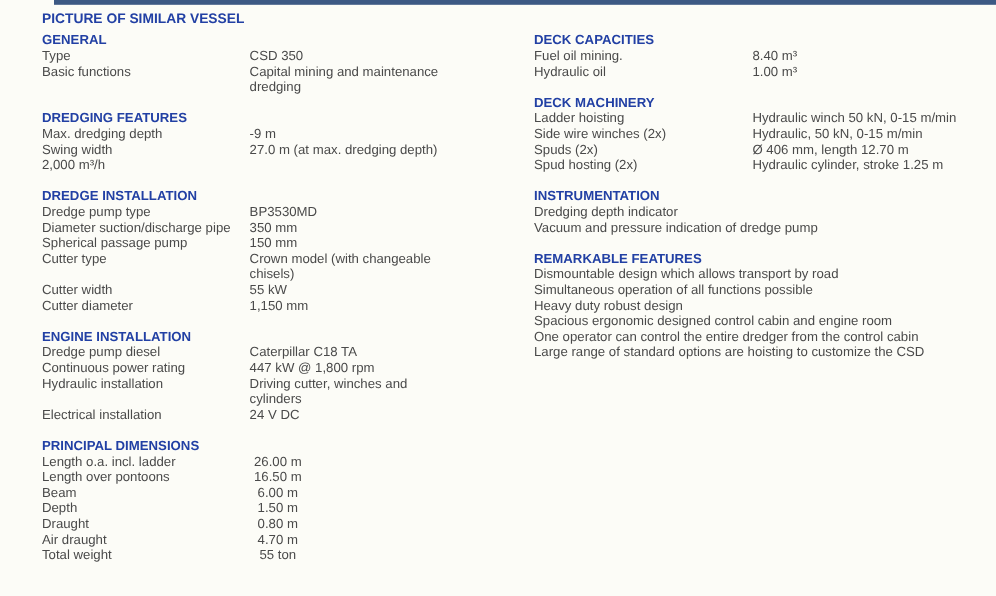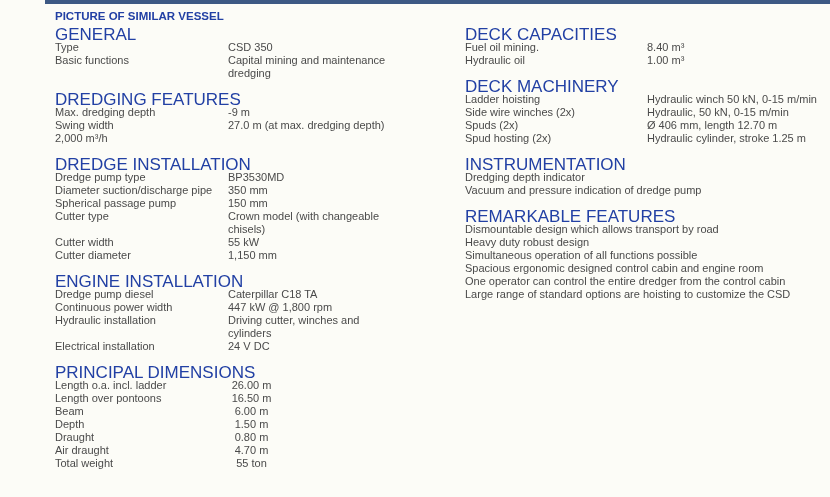--- a/index.html
+++ b/index.html
@@ -13,37 +13,37 @@
     overflow:hidden;
   }
   .top-bar {
     position:absolute;
     top:0; left:45px; right:0;
     height:4px;
     background:#3d5984;
   }
   .content {
     position:absolute;
-    top:10px; left:55px; right:0;
+    top:10px; left:35px; right:0;
   }
   .page-title {
     color:#2240a4;
     font-weight:bold;
     font-size:11.5px;
     line-height:13px;
     margin-bottom:5px;
   }
   .cols { display:flex; align-items:flex-start; }
   .col-left  { width:410px; flex-shrink:0; }
   .col-right { width:375px; flex-shrink:0; }
   .section { margin-bottom:13px; }
   .heading {
     color:#2240a4;
-    font-weight:normal;
-    font-size:17px;
+    font-weight:bold;
+    font-size:11px;
     line-height:13px;
   }
   .row { display:flex; line-height:13px; }
   .col-left  .lbl { width:173px; flex-shrink:0; }
   .col-right .lbl { width:182px; flex-shrink:0; }
   .col-left  .val { width:165px; }
   .col-right .val { width:193px; }
   .section.dims .val { width:47px; text-align:center; white-space:nowrap; }
   .line { line-height:13px; }
 </style>
@@ -114,21 +114,21 @@
         </div>
       </div>
 
       <div class="section">
         <div class="heading">ENGINE INSTALLATION</div>
         <div class="row">
           <span class="lbl">Dredge pump diesel</span>
           <span class="val">Caterpillar C18 TA</span>
         </div>
         <div class="row">
-          <span class="lbl">Continuous power width</span>
+          <span class="lbl">Continuous power rating</span>
           <span class="val">447 kW @ 1,800 rpm</span>
         </div>
         <div class="row">
           <span class="lbl">Hydraulic installation</span>
           <span class="val">Driving cutter, winches and cylinders</span>
         </div>
         <div class="row">
           <span class="lbl">Electrical installation</span>
           <span class="val">24 V DC</span>
         </div>
@@ -204,22 +204,22 @@
 
       <div class="section">
         <div class="heading">INSTRUMENTATION</div>
         <div class="line">Dredging depth indicator</div>
         <div class="line">Vacuum and pressure indication of dredge pump</div>
       </div>
 
       <div class="section">
         <div class="heading">REMARKABLE FEATURES</div>
         <div class="line">Dismountable design which allows transport by road</div>
+        <div class="line">Simultaneous operation of all functions possible</div>
         <div class="line">Heavy duty robust design</div>
-        <div class="line">Simultaneous operation of all functions possible</div>
         <div class="line">Spacious ergonomic designed control cabin and engine room</div>
         <div class="line">One operator can control the entire dredger from the control cabin</div>
         <div class="line">Large range of standard options are hoisting to customize the CSD</div>
       </div>
 
     </div>
 
   </div>
 </div>
 

